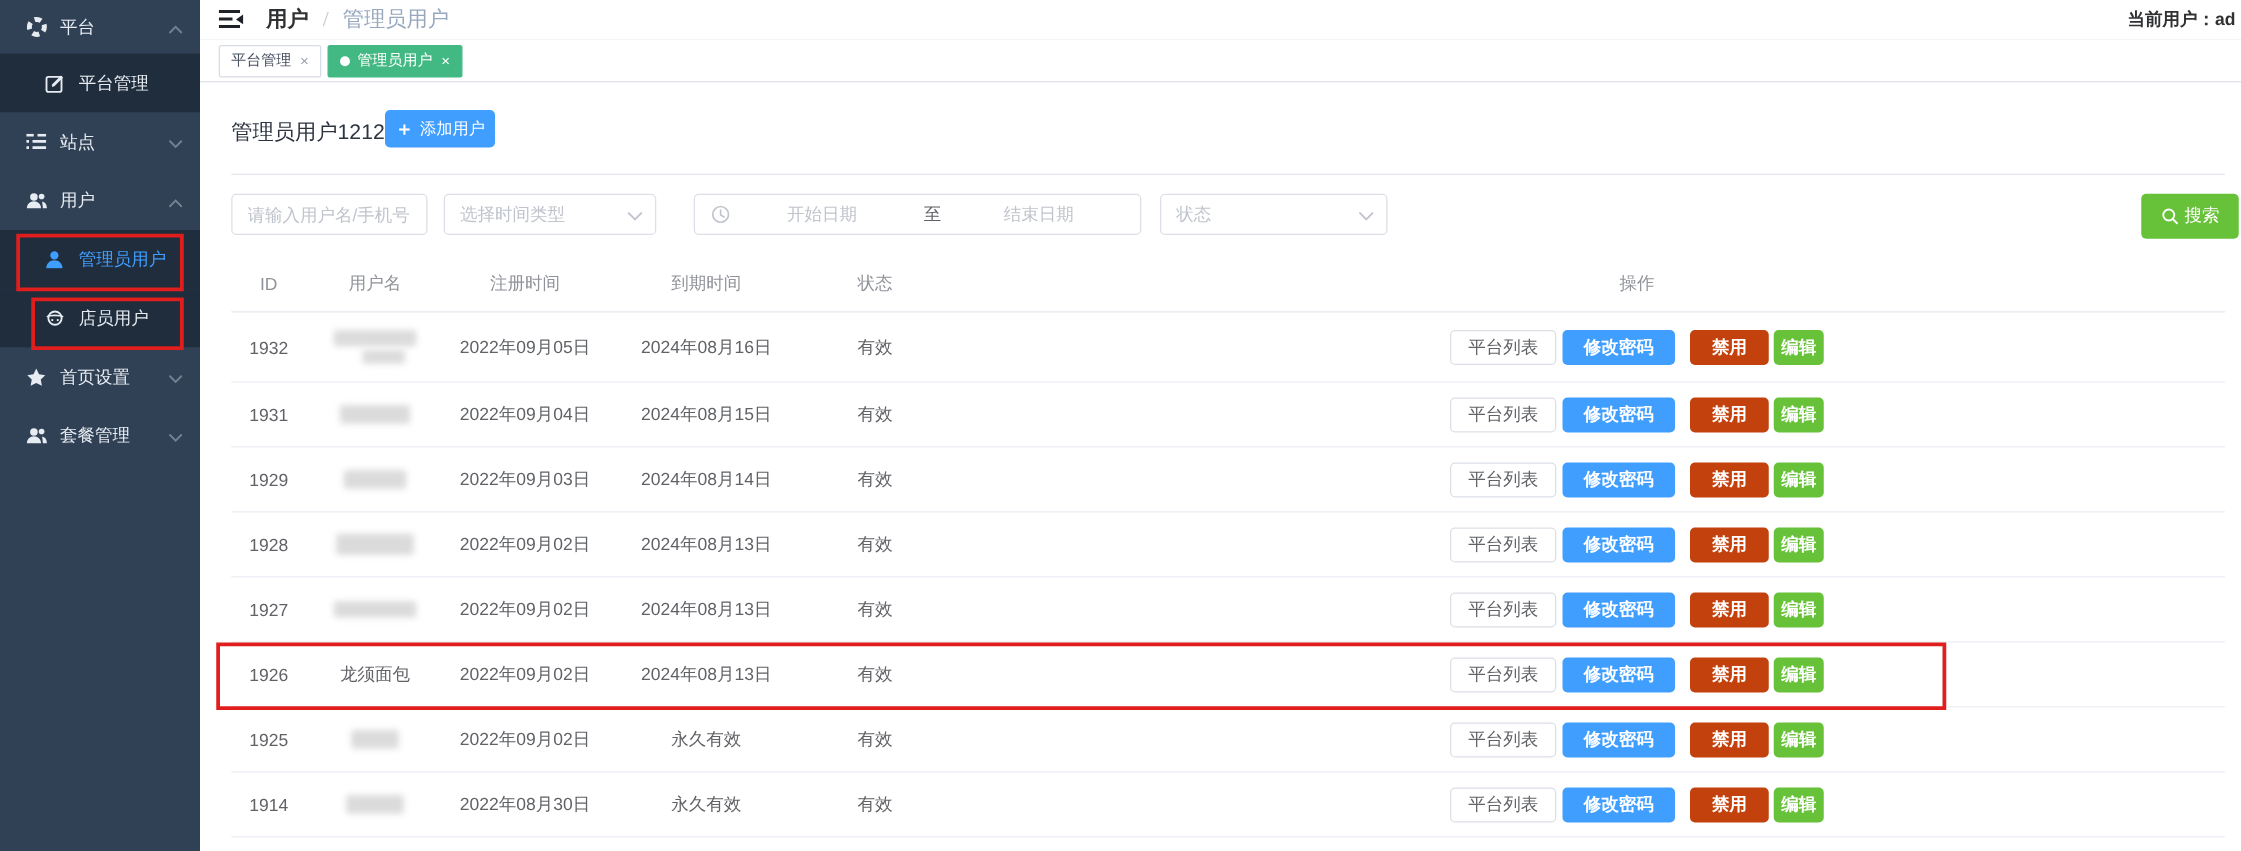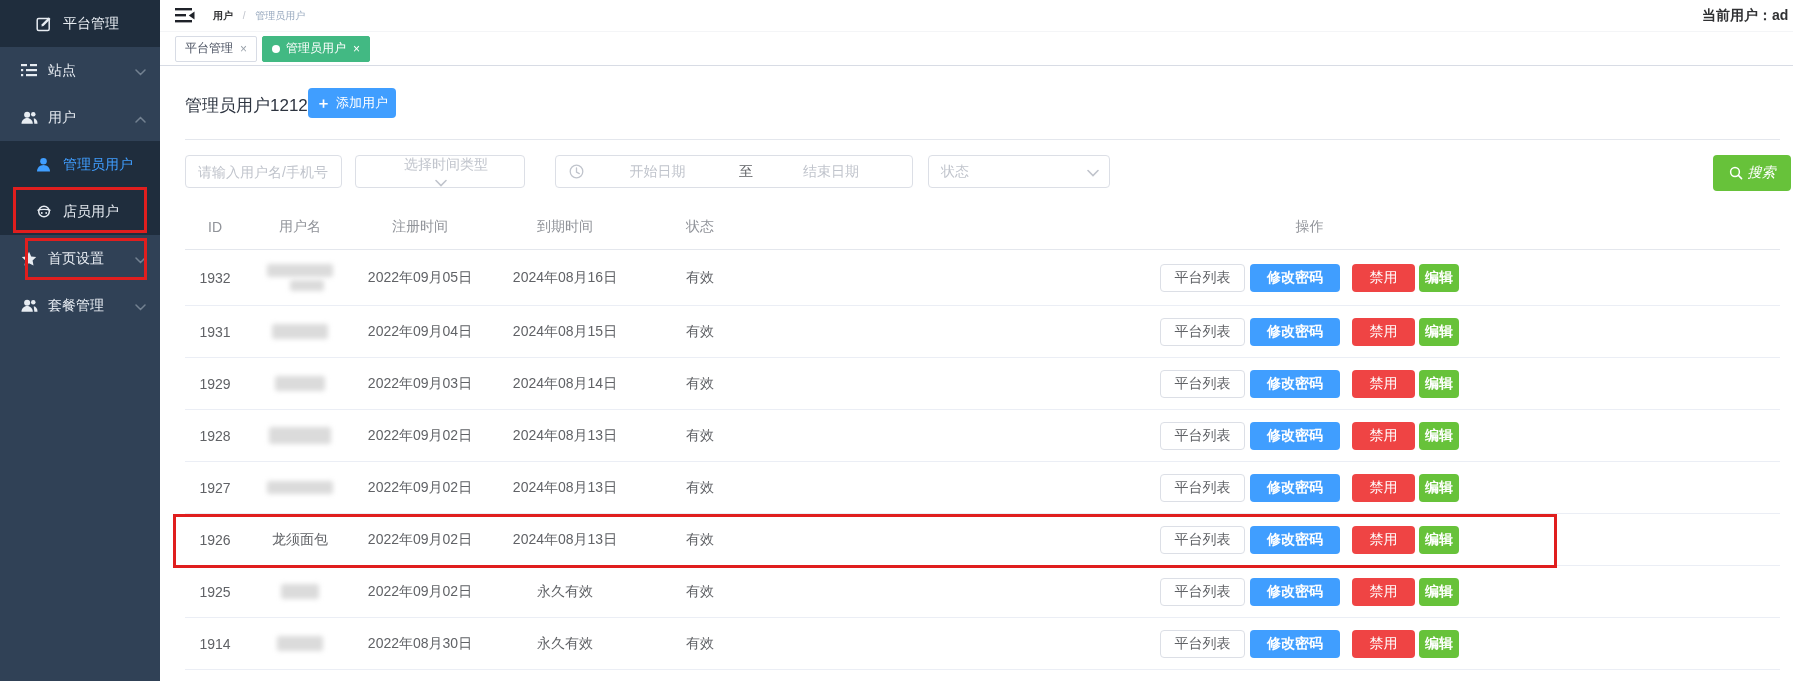--- a/index.html
+++ b/index.html
@@ -20,21 +20,21 @@
 
   .red-box { position:absolute; border:3px solid #e01e1e; z-index:9; pointer-events:none; }
   #hl-users   { left:13px; top:187px; width:134px; height:46px; }
   #hl-adminu  { left:25px; top:238px; width:122px; height:42px; }
 
   
   .main { position:absolute; left:160px; top:0; width:1633px; height:681px; background:#fff; }
 
   .navbar { position:relative; height:32px; display:flex; align-items:center; border-bottom:1px solid #f4f5f7; }
   .hamburger { margin-left:15px; cursor:pointer; display:flex; align-items:center; }
-  .breadcrumb { margin-left:18px; font-size:10px; }
+  .breadcrumb { margin-left:18px; font-size:17px;font-family:Liberation Serif, serif; }
   .bc-root { color:#303133; font-weight:bold; cursor:pointer; }
   .bc-sep { color:#c0c4cc; margin:0 7px; }
   .bc-current { color:#97a8be; }
   .current-user { position:absolute; left:1542px; top:7px; width:91px; overflow:hidden; white-space:nowrap;
      font-size:14px; font-weight:bold; color:#303133; }
 
   .tabbar { height:34px; display:flex; align-items:center; border-bottom:1px solid #d8dce5; background:#fff; }
   .tab { display:inline-flex; align-items:center; height:26px; margin-left:5px; padding:0 9px;
      border:1px solid #d8dce5; background:#fff; color:#495060; font-size:12px; cursor:pointer; border-radius:2px; }
   .tab:first-child { margin-left:15px; }
@@ -54,62 +54,73 @@
   .divider { position:absolute; left:25px; top:73px; width:1595px; height:1px; background:#e4e7ed; }
 
   
   .filters { position:absolute; left:0; top:89px; width:100%; height:36px; }
   .f-box { position:absolute; top:0; height:33px; border:1px solid #dcdfe6; border-radius:4px; background:#fff;
      display:flex; align-items:center; font-size:14px; color:#c0c4cc; cursor:pointer; }
   .f-input { left:25px; width:157px; }
   .f-input input { border:none; outline:none; width:100%; padding:0 12px; font-size:14px; color:#606266;
      font-family:inherit; background:transparent; }
   .f-input input::placeholder { color:#c0c4cc; }
-  .f-select-time { left:195px; width:170px; padding-left:12px; justify-content:space-between;flex-direction:column; }
+  .f-select-time { left:195px; width:170px; padding-left:12px; justify-content:space-between; }
   .f-select-status { left:768px; width:182px; padding-left:12px; justify-content:space-between; }
   .f-chevron { margin-right:10px; }
   .f-date { left:395px; width:358px; }
   .f-date .clock { margin-left:13px; display:flex; }
   .f-ph { text-align:center; }
   .ph-start { width:147px; }
   .ph-end { width:140px; }
   .f-sep { width:30px; text-align:center; color:#606266; }
   .search-btn { position:absolute; left:1553px; top:0; width:78px; height:36px; background:#67c23a; border:none;
-     border-radius:4px; color:#fff; font-size:14px; cursor:pointer; display:flex; align-items:center; justify-content:center; gap:5px;font-style:italic; }
+     border-radius:4px; color:#fff; font-size:14px; cursor:pointer; display:flex; align-items:center; justify-content:center; gap:5px; }
 
   
   .table { position:absolute; left:25px; top:139px; width:1595px; }
   .t-row { display:flex; align-items:center; height:52px; border-bottom:1px solid #ebeef5; font-size:14px; color:#606266; }
   .t-row.header { height:45px; border-bottom:1px solid #e4e7ed; color:#909399; font-weight:normal; }
   .t-row.tall { height:56px; }
   .cell { display:flex; align-items:center; justify-content:center; text-align:center; }
   .c-id { width:60px; }
   .c-user { width:110px; flex-direction:column; }
   .c-reg { width:130px; }
   .c-exp { width:160px; }
   .c-status { width:110px; }
   .c-action { flex:1; }
   .actions { display:flex; align-items:center; transform:translateX(42px); }
   .btn { height:28px; border-radius:4px; font-size:14px; cursor:pointer; border:none; color:#fff;
      display:inline-flex; align-items:center; justify-content:center; font-family:inherit; }
   .btn-plain { width:85px; background:#fff; border:1px solid #dcdfe6; color:#606266; }
   .btn-pwd { width:90px; background:#409eff; margin-left:5px; font-weight:bold; }
-  .btn-disable { width:63px; background:#ef4444; margin-left:12px; font-weight:normal; }
+  .btn-disable { width:63px; background:#c2410c; margin-left:12px; font-weight:bold; }
   .btn-edit { width:40px; background:#67c23a; margin-left:4px; font-weight:bold; }
 
   .redact { background:#dbdbdb; border-radius:2px; filter:blur(2.5px); }
   .redact + .redact { margin-top:3px; margin-left:14px; }
 
   #hl-row { left:13px; top:448px; width:1384px; height:54px; }
 </style>
 </head>
 <body>
 
 <aside class="sidebar">
   <nav id="sidebar-menu">
+      <div class="s-item parent first">
+        <span class="s-icon">
+          <svg width="17" height="17" viewBox="0 0 17 17">
+            <circle cx="8.5" cy="8.5" r="6" fill="none" stroke="#e7ecf2" stroke-width="4" stroke-dasharray="5.5 3.9" stroke-dashoffset="2"></circle>
+          </svg>
+        </span>
+        <span class="s-label">平台</span>
+        <span class="s-chevron"><svg width="11" height="7" viewBox="0 0 11 7">
+            <path d="M1 6l4.5-4.5L10 6" stroke="#8a97a5" stroke-width="1.5" fill="none" stroke-linecap="round"></path>
+          </svg></span>
+      </div>
       <div class="s-item child">
         <span class="s-icon">
           <svg width="16" height="16" viewBox="0 0 16 16">
             <rect x="1.2" y="2.5" width="12" height="12" rx="1.5" fill="none" stroke="#e7ecf2" stroke-width="1.5"></rect>
             <path d="M5.5 10.5l2-.5 7-7-1.7-1.7-7 7z" fill="#e7ecf2"></path>
           </svg>
         </span>
         <span class="s-label">平台管理</span>
       </div>
       <div class="s-item parent">

